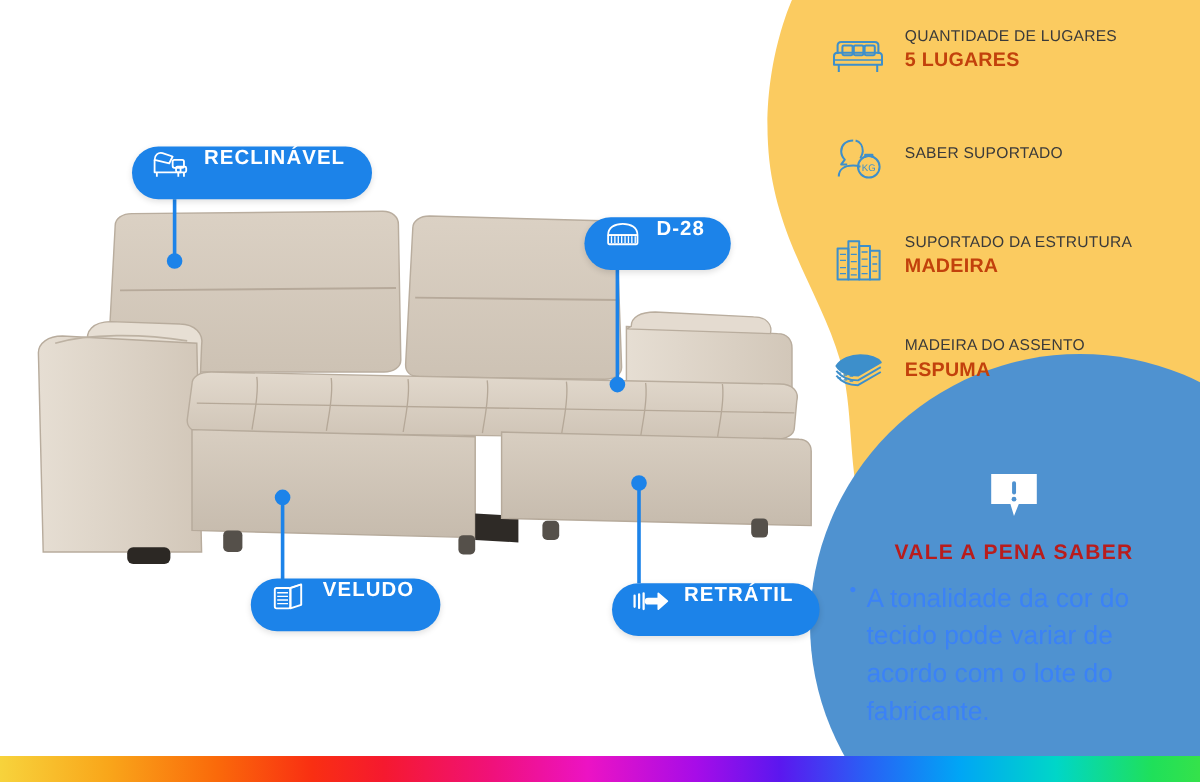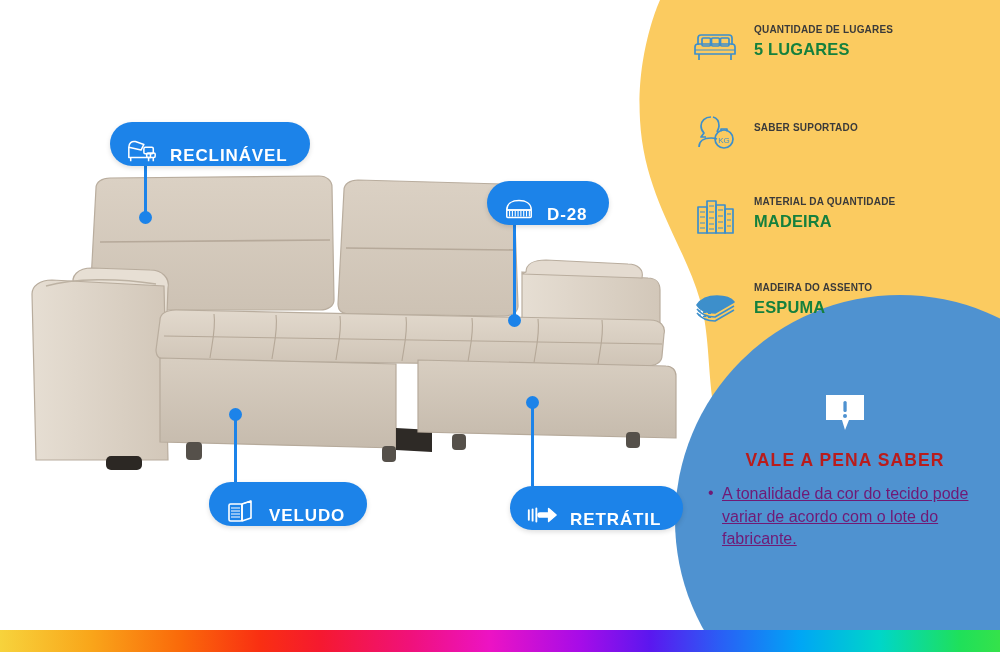--- a/index.html
+++ b/index.html
@@ -11,32 +11,32 @@
   #stage{position:absolute;inset:0;width:1000px;height:652px;overflow:hidden;background:#fff;}
 
   
   .panel-svg{position:absolute;top:0;left:0;width:1000px;height:652px;pointer-events:none;}
 
   
   .spec-list{position:absolute;left:690px;top:6px;width:300px;}
   .spec-row{display:flex;align-items:center;gap:14px;height:72px;margin-bottom:14px;}
   .spec-ico{width:50px;height:50px;flex:0 0 50px;display:flex;align-items:flex-end;justify-content:center;}
   .spec-txt{display:flex;flex-direction:column;justify-content:center;}
-  .spec-label{font-size:10px;letter-spacing:.2px;color:#3a3a3a;font-weight:700;line-height:1.25;white-space:nowrap;}
-  .spec-value{font-size:16.4px;letter-spacing:.2px;color:#15803d;font-weight:bold;line-height:1.3;margin-top:2px;white-space:nowrap;}
+  .spec-label{font-size:13px;letter-spacing:.2px;color:#3a3a3a;font-weight:400;line-height:1.25;white-space:nowrap;}
+  .spec-value{font-size:16.4px;letter-spacing:.2px;color:#c2410c;font-weight:bold;line-height:1.3;margin-top:2px;white-space:nowrap;}
 
   
   .note{position:absolute;left:700px;top:392px;width:290px;text-align:center;color:#fff;}
   .note-ico{width:46px;height:42px;margin:0 auto 16px;}
   .note-title{font-size:17.5px;font-weight:bold;letter-spacing:1.1px;color:#b91c1c;margin-bottom:12px;}
-  .note-body{font-size:16px;line-height:1.42;font-weight:500;text-align:left;padding-left:22px;position:relative;color:#701a75;text-decoration:underline;}
+  .note-body{font-size:22px;line-height:1.42;font-weight:500;text-align:left;padding-left:22px;position:relative;color:#3b82f6;}
   .note-body:before{content:"\2022";position:absolute;left:8px;top:-1px;font-size:16px;}
 
   
-  .pill{position:absolute;display:flex;align-items:flex-end;background:#1c83e9;border-radius:999px;
+  .pill{position:absolute;display:flex;align-items:flex-start;background:#1c83e9;border-radius:999px;
         box-shadow:0 2px 5px rgba(0,0,0,.13);padding:0 22px 0 16px;height:44px;gap:12px;}
   .pill-ico{width:32px;height:30px;flex:0 0 32px;display:flex;align-items:center;justify-content:center;}
   .pill-label{color:#fff;font-weight:bold;font-size:17px;letter-spacing:.9px;white-space:nowrap;}
   #pill-reclinavel{left:110px;top:122px;}
   #pill-d28{left:487px;top:181px;}
   #pill-veludo{left:209px;top:482px;}
   #pill-retratil{left:510px;top:486px;}
 
   
   .conn{position:absolute;background:#1c83e9;width:3px;}
@@ -227,21 +227,21 @@
           <rect x="34" y="14" width="8" height="24"></rect>
           <g stroke-width="1.1">
             <path d="M9,17 H14 M9,22 H14 M9,28 H14 M9,33 H14"></path>
             <path d="M18,11 H23 M18,17 H23 M18,23 H23 M18,29 H23 M18,34 H23"></path>
             <path d="M27,15 H32 M27,21 H32 M27,27 H32 M27,33 H32"></path>
             <path d="M36,19 H40 M36,25 H40 M36,31 H40"></path>
           </g>
         </svg>
       </span>
       <span class="spec-txt">
-        <span class="spec-label">MATERIAL DA QUANTIDADE</span>
+        <span class="spec-label">SUPORTADO DA ESTRUTURA</span>
         <span class="spec-value">MADEIRA</span>
       </span>
     </div>
 
     <div class="spec-row">
       <span class="spec-ico">
         <svg viewBox="0 0 48 34" width="48" height="34" fill="none" stroke="#3d8fcb" stroke-width="1.6" stroke-linejoin="round">
           <path d="M6,14 C10,8 18,5 26,5 C34,5 40,7 43,11 L24,22 C16,22 9,19 6,14 Z" fill="#3d8fcb" stroke="#3d8fcb"></path>
           <path d="M6,18 C10,23 16,26 24,26 L43,15"></path>
           <path d="M6,22 C10,27 16,30 24,30 L43,19"></path>

